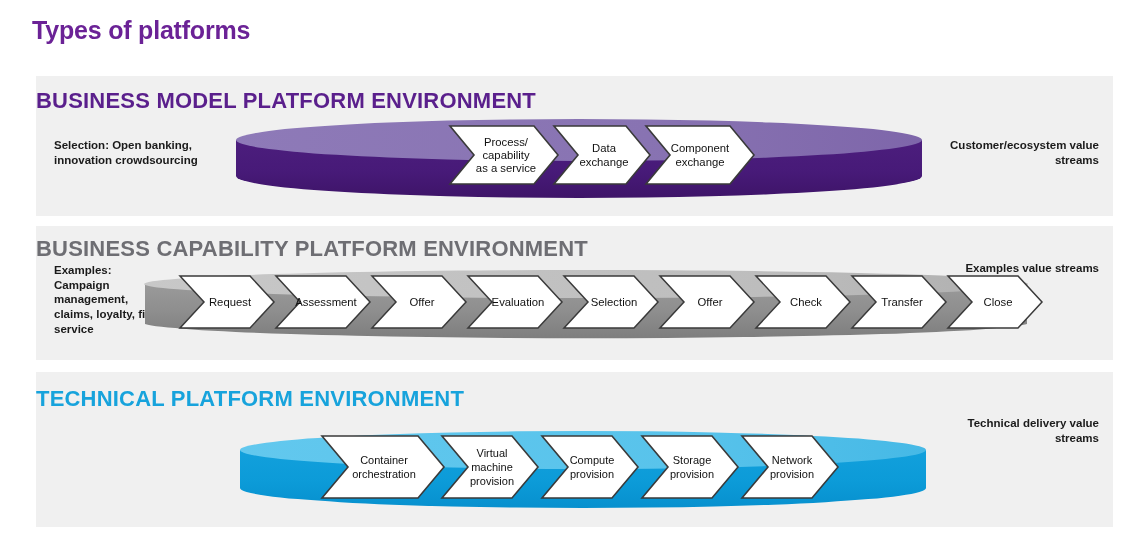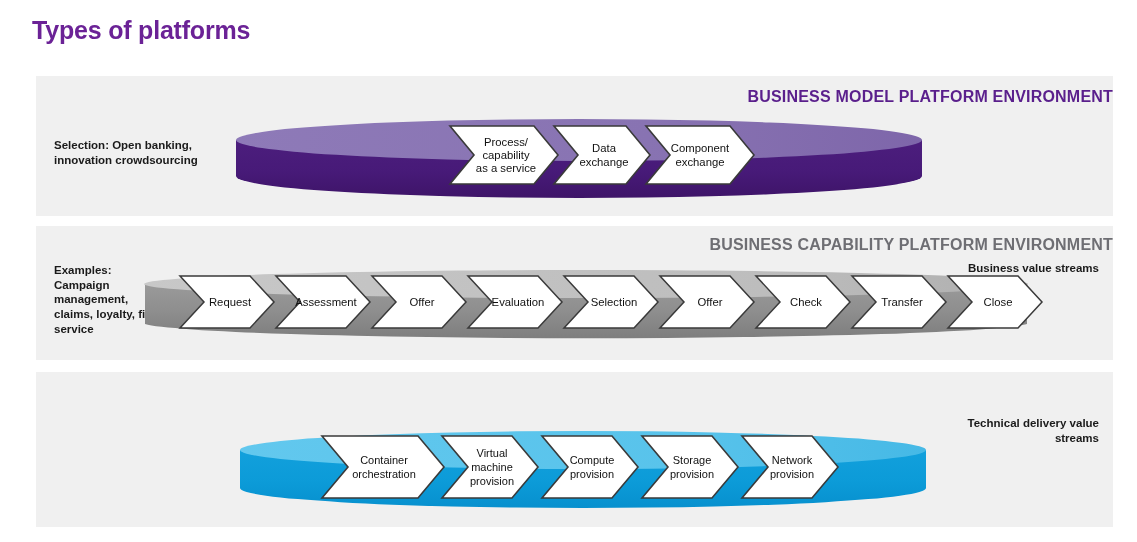--- a/index.html
+++ b/index.html
@@ -18,22 +18,22 @@
   }
   .panel{
     position:absolute;left:36px;width:1077px;
     background:#F0F0F0;
   }
   #panel-business-model{top:76px;height:140px;}
   #panel-business-capability{top:226px;height:134px;}
   #panel-technical{top:372px;height:155px;}
 
   .panel-heading{
-    position:absolute;width:100%;text-align:right;
-    font-weight:bold;font-size:16px;letter-spacing:0.2px;
+    position:absolute;width:100%;text-align:left;
+    font-weight:bold;font-size:22px;letter-spacing:0.2px;
   }
   #heading-business-model{top:12px;color:#5A1F8C;}
   #heading-business-capability{top:10px;color:#6E6E73;}
   #heading-technical{top:14px;color:#17A3DC;}
 
   .examples{
     position:absolute;
     font-size:11.5px;font-weight:bold;color:#1A1A1A;
     line-height:1.28;
   }
@@ -60,20 +60,21 @@
   .chev-label.small{font-size:11px;}
 </style>
 </head>
 <body>
 
 <div id="page-title">Types of platforms</div>
 
 <div class="panel" id="panel-business-model">
   <div class="panel-heading" id="heading-business-model">BUSINESS MODEL PLATFORM ENVIRONMENT</div>
   <div class="examples" id="examples-business-model">Selection: Open banking, innovation crowdsourcing</div>
+  <div class="value-stream" id="vs-business-model">Customer/ecosystem value streams</div>
 
   <svg class="stage-svg" style="left:198px;top:42px;" width="690" height="92" viewBox="0 0 690 92">
     <defs>
       <linearGradient id="purpBody" x1="0" y1="0" x2="0" y2="1">
         <stop offset="0%" stop-color="#4C1E7D"></stop>
         <stop offset="55%" stop-color="#471A78"></stop>
         <stop offset="100%" stop-color="#3E1468"></stop>
       </linearGradient>
       <linearGradient id="purpTop" x1="0" y1="0" x2="1" y2="0">
         <stop offset="0%" stop-color="#8E7AB8"></stop>
@@ -106,21 +107,21 @@
       <path d="M198,2 L282,2 L306,31 L282,60 L198,60 L222,31 Z" fill="#FFFFFF" stroke="#3A3A3A" stroke-width="1.6"></path>
       <text class="chev-label" x="252" y="28">Component</text>
       <text class="chev-label" x="252" y="42">exchange</text>
     </g>
   </svg>
 </div>
 
 <div class="panel" id="panel-business-capability">
   <div class="panel-heading" id="heading-business-capability">BUSINESS CAPABILITY PLATFORM ENVIRONMENT</div>
   <div class="examples" id="examples-business-capability">Examples: Campaign management, claims, loyalty, field service</div>
-  <div class="value-stream" id="vs-business-capability">Business value streams</div>
+  <div class="value-stream" id="vs-business-capability">Examples value streams</div>
 
   <svg class="stage-svg" style="left:105px;top:40px;" width="890" height="92" viewBox="0 0 890 92">
     <defs>
       <linearGradient id="greyBody" x1="0" y1="0" x2="0" y2="1">
         <stop offset="0%" stop-color="#9A9A9A"></stop>
         <stop offset="50%" stop-color="#8E8E8E"></stop>
         <stop offset="100%" stop-color="#7E7E7E"></stop>
       </linearGradient>
       <linearGradient id="greyTop" x1="0" y1="0" x2="1" y2="0">
         <stop offset="0%" stop-color="#C8C8C8"></stop>
@@ -168,20 +169,21 @@
       <text class="chev-label" x="724" y="32">Transfer</text>
     </g>
     <g>
       <path d="M770,2 L840,2 L864,28 L840,54 L770,54 L794,28 Z" fill="#FFFFFF" stroke="#3A3A3A" stroke-width="1.5"></path>
       <text class="chev-label" x="820" y="32">Close</text>
     </g>
   </svg>
 </div>
 
 <div class="panel" id="panel-technical">
+  <div class="panel-heading" id="heading-technical">TECHNICAL PLATFORM ENVIRONMENT</div>
   <div class="value-stream" id="vs-technical">Technical delivery value streams</div>
 
   <svg class="stage-svg" style="left:202px;top:58px;" width="690" height="92" viewBox="0 0 690 92">
     <defs>
       <linearGradient id="blueBody" x1="0" y1="0" x2="0" y2="1">
         <stop offset="0%" stop-color="#12A0DC"></stop>
         <stop offset="55%" stop-color="#0C9BD8"></stop>
         <stop offset="100%" stop-color="#0790CE"></stop>
       </linearGradient>
       <linearGradient id="blueTop" x1="0" y1="0" x2="1" y2="0">

